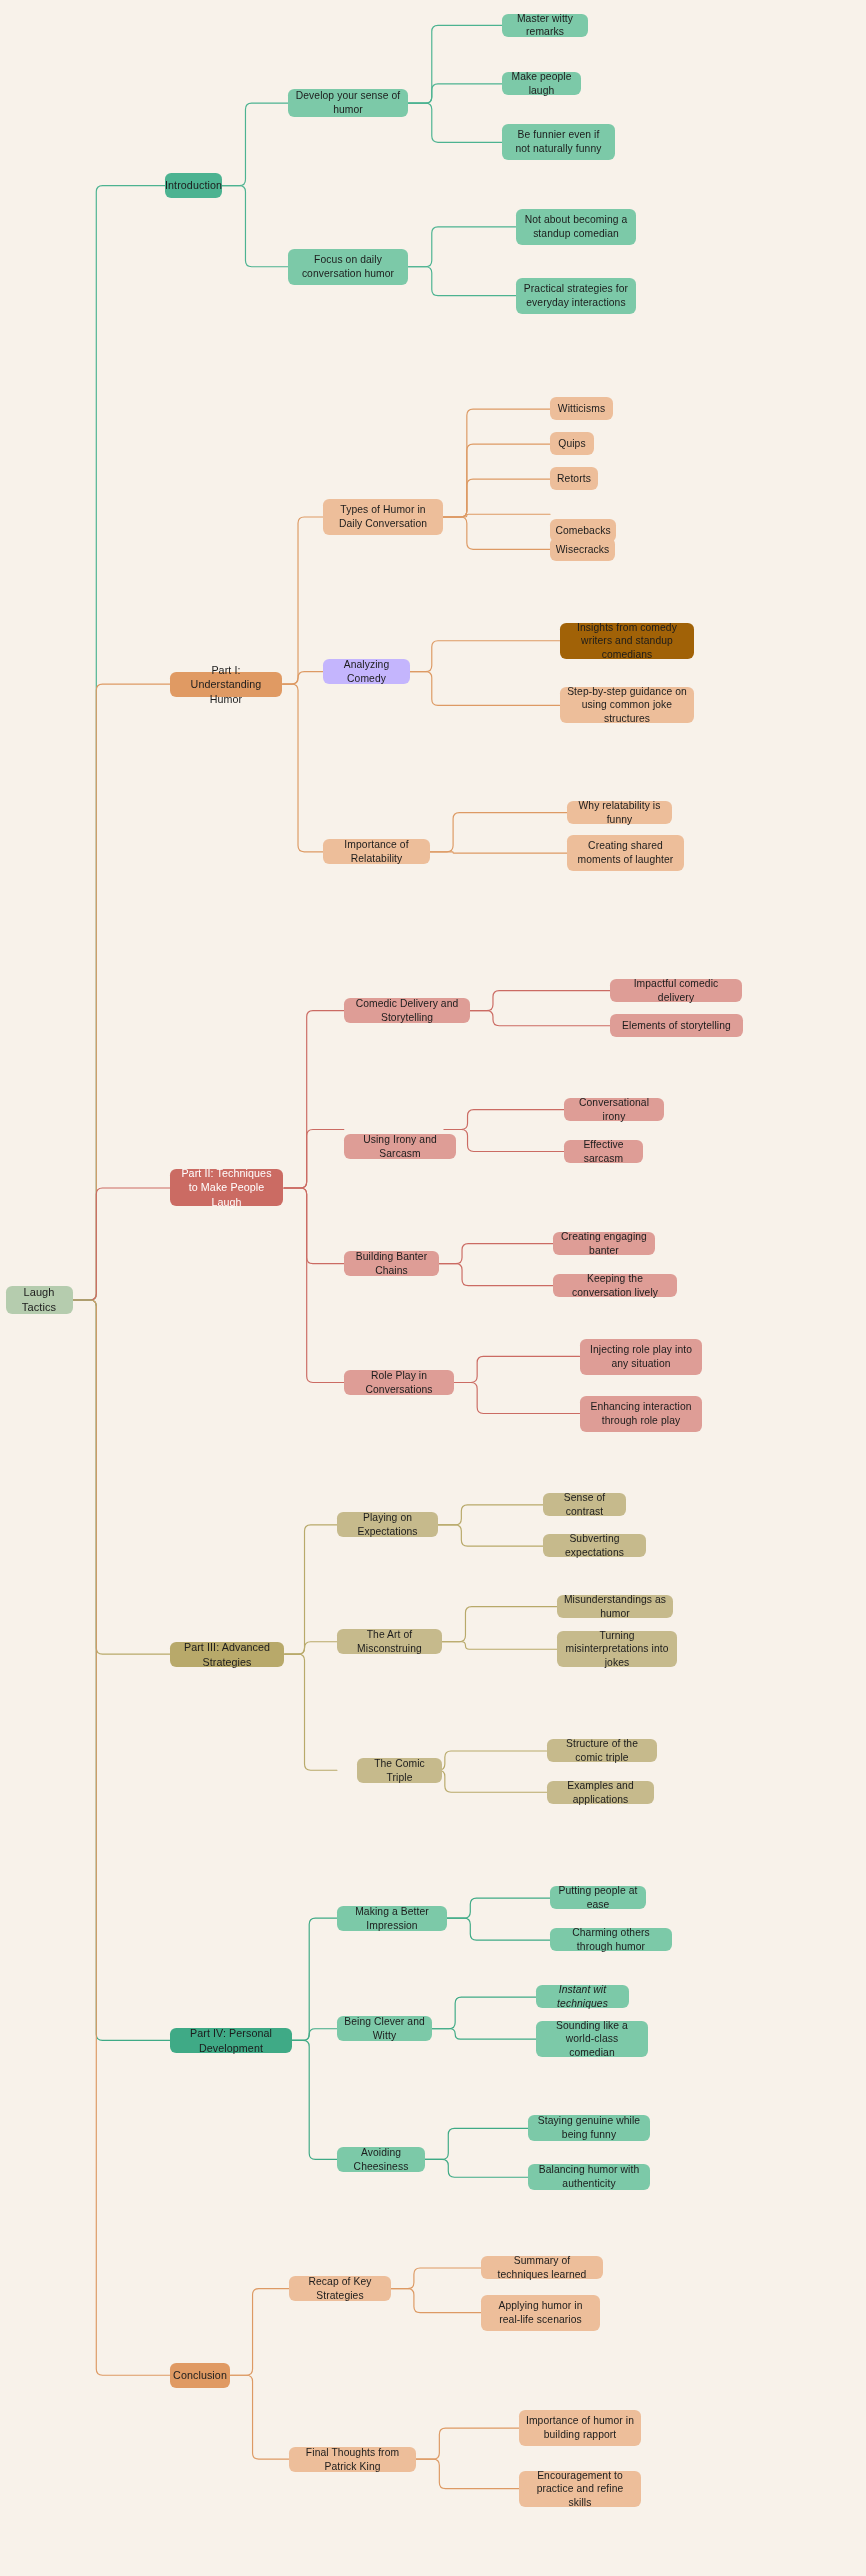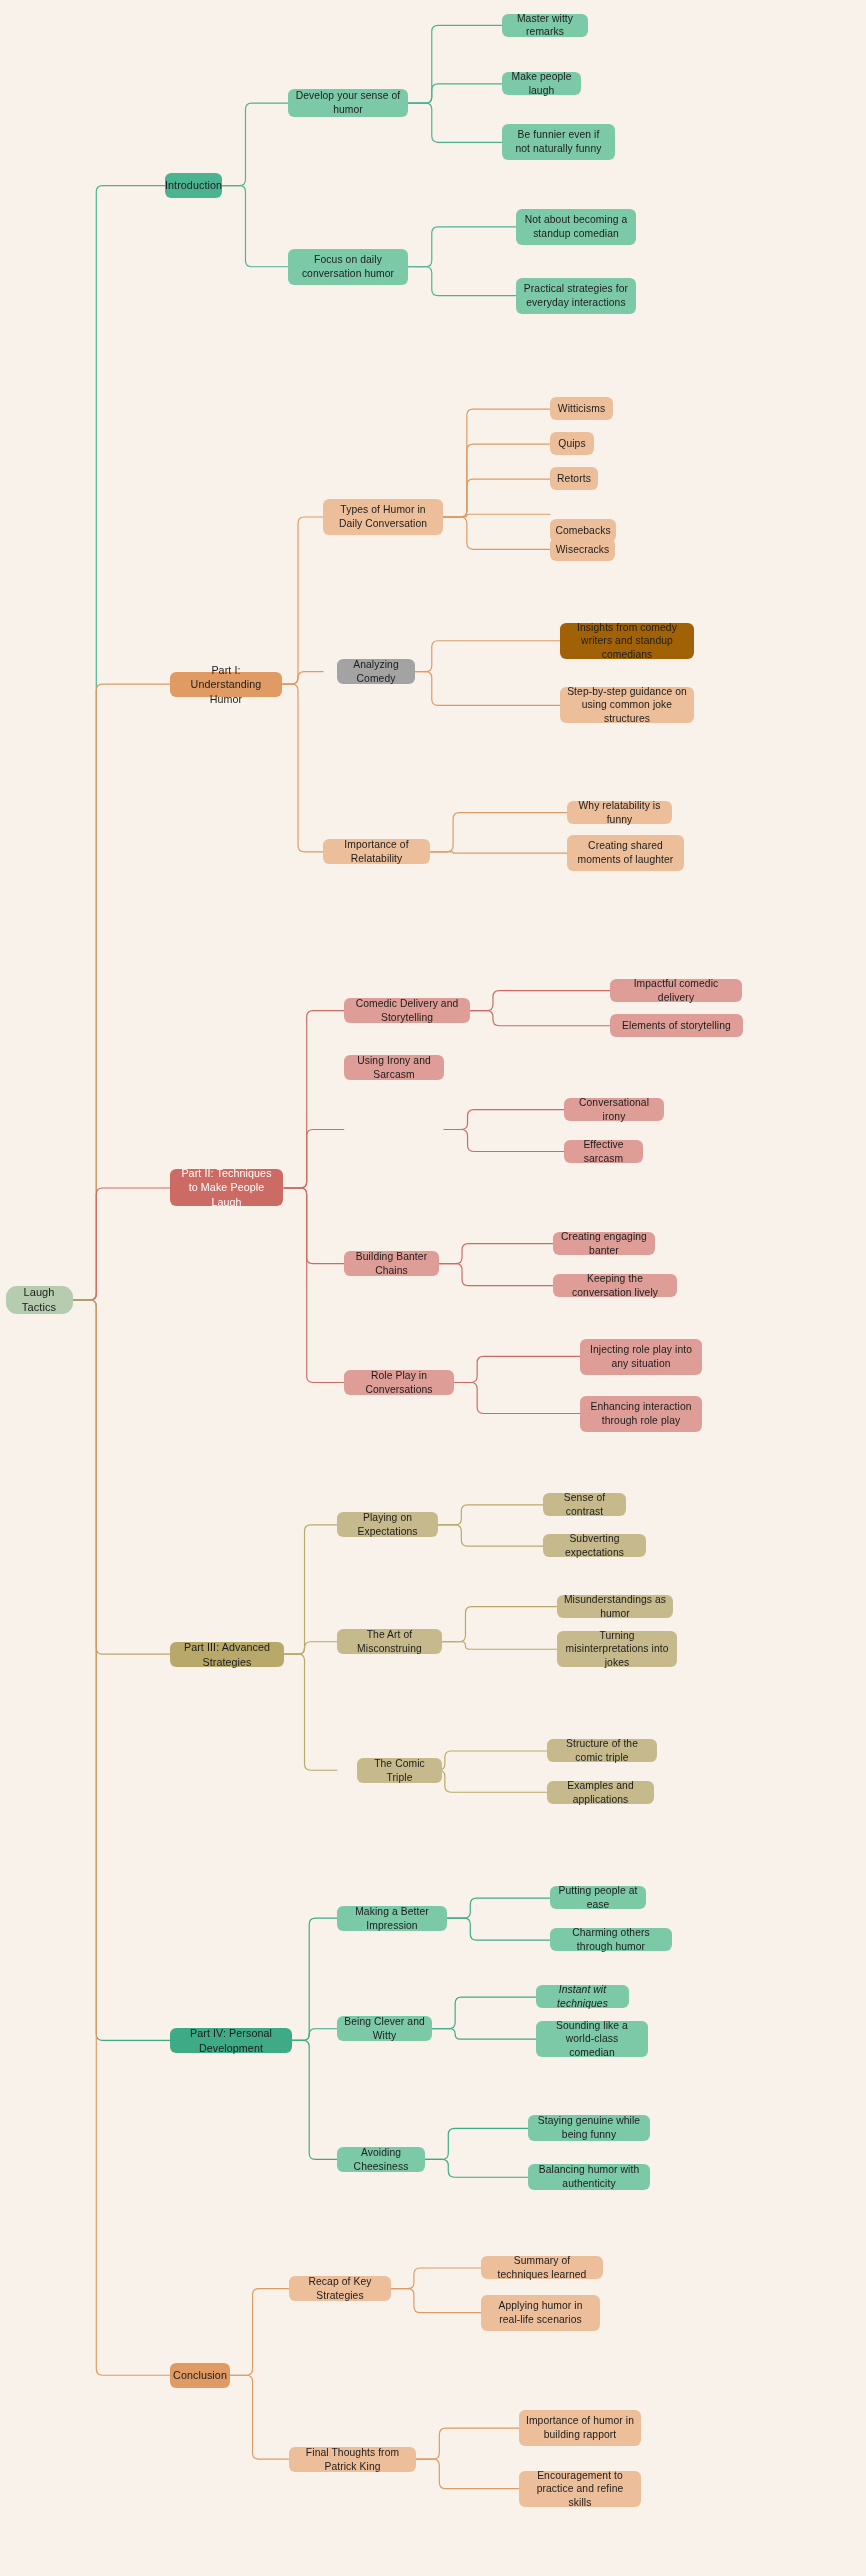--- a/index.html
+++ b/index.html
@@ -91,21 +91,21 @@
       <path d="M 618 3141 L 643 3141 Q 652 3141 652 3150 L 652 3158 Q 652 3167 661 3167 L 768 3167" fill="none" stroke="#3faa86" stroke-width="1.7" stroke-linecap="round"></path>
       <path d="M 106 1891 L 131 1891 Q 140 1891 140 1900 L 140 3446 Q 140 3455 149 3455 L 248 3455" fill="none" stroke="#dd9a64" stroke-width="1.7" stroke-linecap="round"></path>
       <path d="M 335 3455 L 358.3 3455 Q 367.3 3455 367.3 3446 L 367.3 3338 Q 367.3 3329 376.3 3329 L 420 3329" fill="none" stroke="#dd9a64" stroke-width="1.7" stroke-linecap="round"></path>
       <path d="M 568 3329 L 593 3329 Q 602 3329 602 3320 L 602 3308 Q 602 3299 611 3299 L 700 3299" fill="none" stroke="#dd9a64" stroke-width="1.7" stroke-linecap="round"></path>
       <path d="M 568 3329 L 593 3329 Q 602 3329 602 3338 L 602 3355 Q 602 3364 611 3364 L 700 3364" fill="none" stroke="#dd9a64" stroke-width="1.7" stroke-linecap="round"></path>
       <path d="M 335 3455 L 358.3 3455 Q 367.3 3455 367.3 3464 L 367.3 3568 Q 367.3 3577 376.3 3577 L 420 3577" fill="none" stroke="#dd9a64" stroke-width="1.7" stroke-linecap="round"></path>
       <path d="M 605 3577 L 630 3577 Q 639 3577 639 3568 L 639 3541 Q 639 3532 648 3532 L 755 3532" fill="none" stroke="#dd9a64" stroke-width="1.7" stroke-linecap="round"></path>
       <path d="M 605 3577 L 630 3577 Q 639 3577 639 3586 L 639 3611 Q 639 3620 648 3620 L 755 3620" fill="none" stroke="#dd9a64" stroke-width="1.7" stroke-linecap="round"></path>
     </svg>
   <div id="nodes-layer">
-      <div class="node root" style="left: 5.5px; top: 1286px; width: 67px; height: 27.5px; background: rgb(181, 204, 174); border-radius: 11px;">
+      <div class="node root" style="left: 5.5px; top: 1286px; width: 67px; height: 27.5px; background: rgb(181, 204, 174);">
         <span>Laugh Tactics</span>
       </div>
       <div class="node l1" style="left: 165px; top: 173px; width: 57px; height: 25px; background: rgb(76, 179, 145);">
         <span>Introduction</span>
       </div>
       <div class="node l2" style="left: 288px; top: 89px; width: 120px; height: 27.5px; background: rgb(124, 201, 168);">
         <span>Develop your sense of humor</span>
       </div>
       <div class="node l3" style="left: 502px; top: 13.7px; width: 86px; height: 23.4px; background: rgb(124, 201, 168);">
         <span>Master witty remarks</span>
@@ -139,21 +139,21 @@
       </div>
       <div class="node l3" style="left: 550px; top: 467px; width: 48px; height: 23.4px; background: rgb(237, 190, 154);">
         <span>Retorts</span>
       </div>
       <div class="node l3" style="left: 550px; top: 503px; width: 66px; height: 23.4px; background: rgb(237, 190, 154); margin-top: 16px;">
         <span>Comebacks</span>
       </div>
       <div class="node l3" style="left: 550px; top: 538px; width: 65px; height: 23.4px; background: rgb(237, 190, 154);">
         <span>Wisecracks</span>
       </div>
-      <div class="node l2" style="left: 323px; top: 659px; width: 78px; height: 25px; background: #a3a3a3; margin-left: 14px;">
+      <div class="node l2" style="left: 323px; top: 659px; width: 87px; height: 25px; background: #c4b5fd;">
         <span>Analyzing Comedy</span>
       </div>
       <div class="node l3" style="left: 560px; top: 623px; width: 134px; height: 36px; background: #a16207;">
         <span>Insights from comedy writers and standup comedians</span>
       </div>
       <div class="node l3" style="left: 560px; top: 687px; width: 134px; height: 36px; background: rgb(237, 190, 154);">
         <span>Step-by-step guidance on using common joke structures</span>
       </div>
       <div class="node l2" style="left: 323px; top: 839px; width: 107px; height: 25px; background: rgb(237, 190, 154);">
         <span>Importance of Relatability</span>
@@ -169,21 +169,21 @@
       </div>
       <div class="node l2" style="left: 344px; top: 998px; width: 126px; height: 25px; background: rgb(222, 157, 150);">
         <span>Comedic Delivery and Storytelling</span>
       </div>
       <div class="node l3" style="left: 610px; top: 979px; width: 132px; height: 23.4px; background: rgb(222, 157, 150);">
         <span>Impactful comedic delivery</span>
       </div>
       <div class="node l3" style="left: 610px; top: 1014px; width: 133px; height: 23.4px; background: rgb(222, 157, 150);">
         <span>Elements of storytelling</span>
       </div>
-      <div class="node l2" style="left: 344px; top: 1055px; width: 100px; height: 25px; background: rgb(222, 157, 150);">
+      <div class="node l2" style="left: 344px; top: 1134px; width: 112px; height: 25px; background: rgb(222, 157, 150);">
         <span>Using Irony and Sarcasm</span>
       </div>
       <div class="node l3" style="left: 564px; top: 1098px; width: 100px; height: 23.4px; background: rgb(222, 157, 150);">
         <span>Conversational irony</span>
       </div>
       <div class="node l3" style="left: 564px; top: 1140px; width: 79px; height: 23.4px; background: rgb(222, 157, 150);">
         <span>Effective sarcasm</span>
       </div>
       <div class="node l2" style="left: 344px; top: 1251px; width: 95px; height: 25px; background: rgb(222, 157, 150);">
         <span>Building Banter Chains</span>

